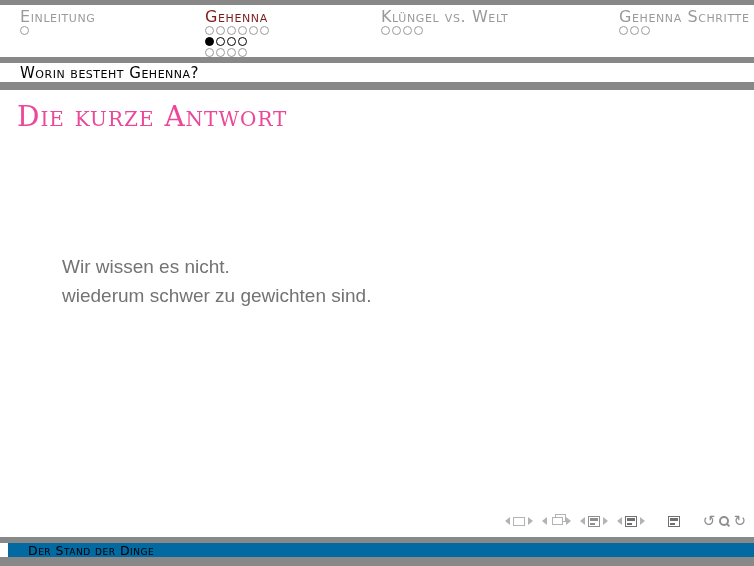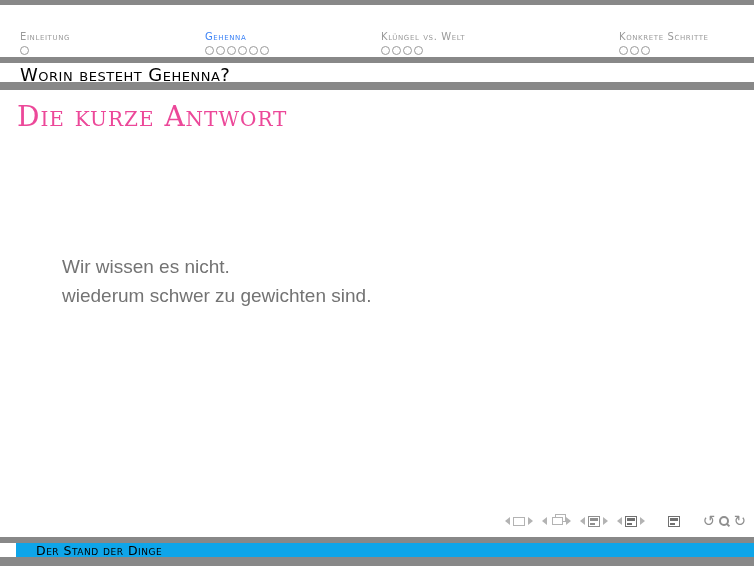--- a/index.html
+++ b/index.html
@@ -7,33 +7,33 @@
        font-family:"DejaVu Sans",sans-serif;color:#000;}
   .bar{position:absolute;left:0;right:0;background:var(--bar,#888);}
   .bar-top{top:0;height:5px;}
   .bar-mid1{top:57px;height:6px;}
   .bar-mid2{top:82px;height:8px;}
   .bar-bot1{top:537px;height:6px;}
   .bar-bot2{top:557px;height:9px;}
 
   .header{position:absolute;top:5px;left:0;right:0;height:52px;}
   .section-col{position:absolute;top:5px;}
-  .section-label{font-variant:small-caps;font-size:10px;letter-spacing:0.6px;
-                 color:var(--inactive,#9a9a9a);line-height:14px;white-space:nowrap;cursor:pointer;margin-top:20px;}
-  .section-col.active .section-label{color:#3b82f6;}
+  .section-label{font-variant:small-caps;font-size:16px;letter-spacing:0.6px;
+                 color:var(--inactive,#9a9a9a);line-height:14px;white-space:nowrap;cursor:pointer;}
+  .section-col.active .section-label{color:#7f1d1d;}
   .mini-rows{margin-top:2px;}
   .mini-row{height:11px;line-height:0;}
   .circle{display:inline-block;width:7px;height:7px;border-radius:50%;
           border:1px solid var(--inactive,#9a9a9a);margin-right:2px;background:#fff;cursor:pointer;}
   .circle.empty-dark{border-color:#000;}
   .circle.filled{border-color:#000;background:#000;}
 
   .subsection-strip{position:absolute;top:63px;left:0;right:0;height:19px;background:#fff;}
   .subsection-title{position:absolute;left:20px;top:1px;font-variant:small-caps;
-                    font-size:18px;letter-spacing:0.5px;color:#000;white-space:nowrap;}
+                    font-size:15px;letter-spacing:0.5px;color:#000;white-space:nowrap;}
 
   .slide-title{position:absolute;left:17px;top:100px;margin:0;font-family:"DejaVu Serif",serif;
                font-variant:small-caps;font-weight:normal;font-size:28px;letter-spacing:1px;color:#ec4899;}
 
   .slide-body{position:absolute;left:62px;top:252px;font-family:"Liberation Sans","DejaVu Sans",sans-serif;
               font-size:19px;line-height:29px;color:#737373;}
   .body-line{white-space:nowrap;}
 
   .navbar{position:absolute;right:8px;top:511px;height:20px;display:flex;align-items:center;gap:9px;}
   .nav-group{display:flex;align-items:center;gap:3px;}
@@ -54,21 +54,21 @@
   .icon-page{width:10px;height:9px;border:1px solid currentColor;display:inline-block;position:relative;background:#fff;}
   .icon-page::before{content:"";position:absolute;left:1px;right:1px;top:1px;height:3px;background:currentColor;}
   .icon-page::after{content:"";position:absolute;left:1px;right:4px;bottom:1px;height:2px;background:currentColor;}
   .icon-undo,.icon-redo{font-family:"DejaVu Sans",sans-serif;font-size:15px;line-height:14px;display:inline-block;}
   .icon-search{position:relative;width:12px;height:13px;display:inline-block;}
   .icon-search::before{content:"";position:absolute;left:1px;top:1px;width:6px;height:6px;
               border:2px solid currentColor;border-radius:50%;}
   .icon-search::after{content:"";position:absolute;left:8px;top:9px;width:4px;height:2px;
               background:currentColor;transform:rotate(45deg);}
 
-  .footer-strip{position:absolute;top:543px;left:16px;right:0;height:14px;background:#0ea5e9;}
+  .footer-strip{position:absolute;top:543px;left:8px;right:0;height:14px;background:#0369a1;}
   .footer-title{position:absolute;left:20px;top:0px;font-variant:small-caps;font-size:12.5px;
                 letter-spacing:0.5px;color:#000;white-space:nowrap;}
 </style>
 </head>
 <body style="--bar: #888888; --inactive: #9a9a9a; --icon-light: #b3b3b3; --icon-medium: #8f8f8f; --icon-dark: #707070;">
 
 <div class="bar bar-top"></div>
 
 <div class="header">
     <div class="section-col" style="left: 20px;">
@@ -85,21 +85,21 @@
         <div class="mini-row"><span class="circle empty"></span><span class="circle empty"></span><span class="circle empty"></span><span class="circle empty"></span></div>
       </div>
     </div>
     <div class="section-col" style="left: 381px;">
       <div class="section-label">Klüngel vs. Welt</div>
       <div class="mini-rows">
         <div class="mini-row"><span class="circle empty"></span><span class="circle empty"></span><span class="circle empty"></span><span class="circle empty"></span></div>
       </div>
     </div>
     <div class="section-col" style="left: 619px;">
-      <div class="section-label">Konkrete Schritte</div>
+      <div class="section-label">Gehenna Schritte</div>
       <div class="mini-rows">
         <div class="mini-row"><span class="circle empty"></span><span class="circle empty"></span><span class="circle empty"></span></div>
       </div>
     </div>
   </div>
 
 <div class="bar bar-mid1"></div>
 <div class="subsection-strip">
   <span class="subsection-title">Worin besteht Gehenna?</span>
 </div>

